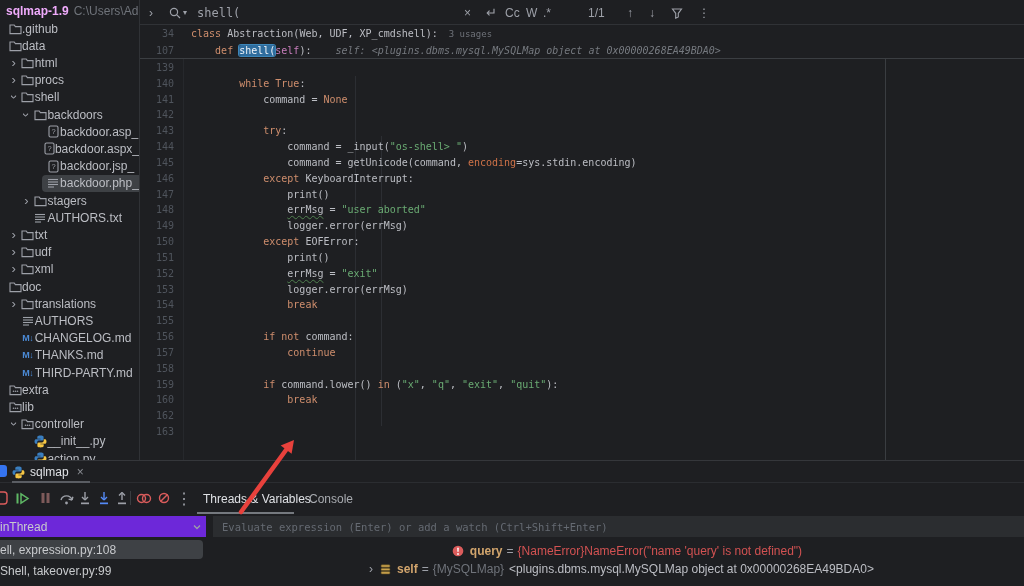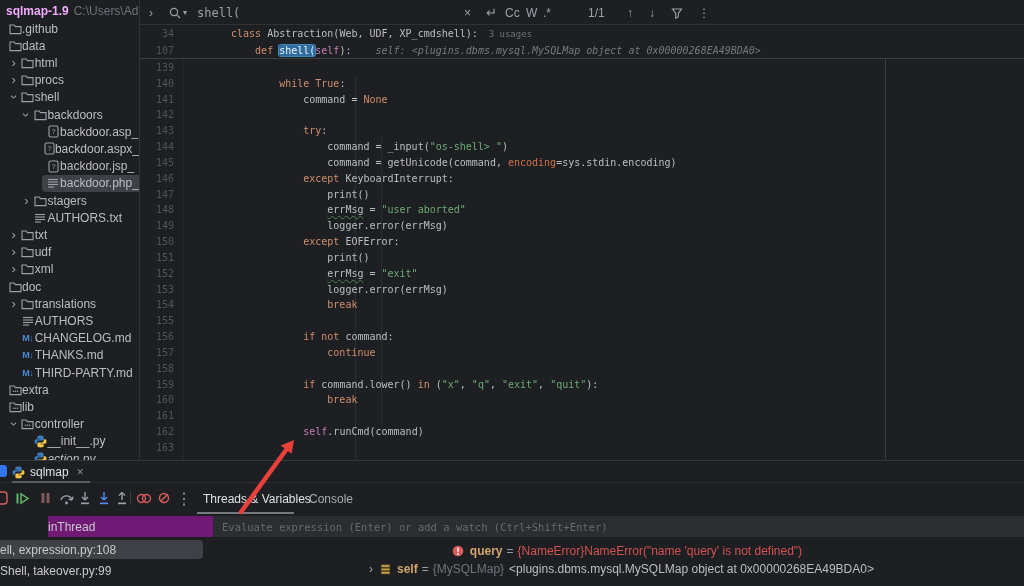--- a/index.html
+++ b/index.html
@@ -29,21 +29,21 @@
 
   
   #editor { left:140px; top:26px; width:884px; height:434px; overflow:hidden; background:#1e1f22;
             font-family:"DejaVu Sans Mono", monospace; font-size:10px; }
   #sticky-block { position:absolute; left:0; top:0; width:884px; height:33px; border-bottom:1px solid #3b3e42; background:#1e1f22; z-index:2; }
   .cline { position:relative; white-space:pre; }
   #sticky-block .cline { height:16.5px; line-height:16.5px; }
   #code-body { position:absolute; left:0; top:34px; width:884px; }
   #code-body .cline { height:15.83px; line-height:15.83px; }
   .lnum { position:absolute; left:0; width:34px; text-align:right; color:#4f545c; }
-  .ctext { position:absolute; left:51px;margin-left:40px; }
+  .ctext { position:absolute; left:51px; }
   .tk-d { color:#bcbec4; } .tk-k { color:#cf8e6d; } .tk-s { color:#6aab73; }
   .tk-p { color:#c77dbb; } .tk-a { color:#ce7248; }
   .tk-i { color:#6f737a; font-size:9px; }
   .tk-g { color:#75797f; font-style:italic; }
   .tk-h { background:#2f6d9e; color:#eef3f8; border-radius:2px; box-shadow:0 0 0 1px #3d86b8; }
   .tk-u { color:#bcbec4; text-decoration:underline; text-decoration-style:wavy; text-decoration-color:#50814f; text-decoration-thickness:1px; text-underline-offset:2px; }
   #gutter-border { left:183px; top:26px; width:1px; height:434px; background:#26282c; }
   .indent-guide { position:absolute; width:1px; background:#2c2e33; }
   #right-margin-guide { position:absolute; left:745px; top:30px; height:424px; width:1px; background:#3a3d41; }
   #panel-divider { left:139px; top:0; width:1px; height:460px; background:#303236; }
@@ -54,21 +54,21 @@
   #debug-tab { position:absolute; left:12px; top:0; height:22px; display:flex; align-items:center; gap:5px; font-size:12px; color:#dfe1e5; }
   #debug-tab-underline { position:absolute; left:12px; top:20px; width:78px; height:2px; background:#5a5d63; }
   #tw-partial-icon { position:absolute; left:-5px; top:4px; width:12px; height:12px; background:#3574f0; border-radius:3px; }
   #debug-toolbar { position:absolute; left:0; top:22px; width:1024px; height:31px; }
   .tbi { position:absolute; top:7px; width:16px; height:16px; display:flex; align-items:center; justify-content:center; }
   #toolbar-sep { position:absolute; left:130px; top:8px; width:1px; height:14px; background:#3a3d41; }
   .dtab { position:absolute; top:0; height:31px; display:flex; align-items:center; font-size:12px; }
   #tab-threads-underline { position:absolute; left:197px; top:29px; width:97px; height:2px; background:#75797f; }
   #debug-content { position:absolute; left:0; top:53px; width:1024px; height:73px; overflow:hidden; }
   #frames-pane { position:absolute; left:0; top:0; width:206px; height:73px; }
-  #thread-selector { position:absolute; left:0; top:2px; width:206px; height:21px; background:#701a75; display:flex; align-items:center; font-size:12px; color:#c8cacd;margin-left:48px; }
+  #thread-selector { position:absolute; left:0; top:2px; width:206px; height:21px; background:#6d28d9; display:flex; align-items:center; font-size:12px; color:#c8cacd; }
   .frow { position:absolute; left:0; height:19px; width:206px; display:flex; align-items:center; font-size:12px; color:#c8cacd; }
   .frow.sel { background:#3e4145; border-radius:0 4px 4px 0; width:203px; }
   #vars-pane { position:absolute; left:213px; top:0; width:811px; height:73px; }
   #evaluate-bar { position:absolute; left:0; top:2px; width:811px; height:21px; background:#2b2d30; display:flex; align-items:center;
                   font-family:"DejaVu Sans Mono", monospace; font-size:10.5px; color:#656a72; padding-left:9px; }
   .vrow { position:absolute; left:0; width:811px; height:18px; display:flex; align-items:center; font-size:12px; white-space:nowrap;justify-content:center; }
   .vname { color:#d2a56d; font-weight:600; }
   .veq { color:#9da0a8; margin:0 4px; }
   .vtype { color:#6f737a; margin-right:5px; }
   .vval { color:#bcbec4; }
@@ -327,21 +327,21 @@
         <div class="trow" style="top: 412.8px; padding-left: 19.4px;">
           <span class="tchev" style="width: 14px;"></span>
           <span class="icn" style="width: 14px;">
             <svg width="13" height="13" viewBox="0 0 13 13">
               <path d="M6.4.6C3.4.6 3.3 2 3.3 2v1.7h3.3v.6H2S.5 4.2.5 6.5 1.9 8.8 1.9 8.8h1.4V7.2s-.1-1.6 1.6-1.6h3.2s1.5.1 1.5-1.5V2S9.8.6 6.4.6z" fill="#3a7ebf"></path>
               <path d="M6.6 12.4c3 0 3.1-1.4 3.1-1.4V9.3H6.4v-.6H11s1.5.1 1.5-2.2-1.4-2.3-1.4-2.3H9.7v1.6s.1 1.6-1.6 1.6H4.9s-1.5-.1-1.5 1.5v2.1s-.2 1.4 3.2 1.4z" fill="#f5c644"></path>
             </svg>
           </span>
           <span class="tlabel">__init__.py</span>
         </div>
-        <div class="trow" style="top: 430px; padding-left: 19.4px; font-style: italic;">
+        <div class="trow" style="top: 430px; padding-left: 19.4px;">
           <span class="tchev" style="width: 14px;"></span>
           <span class="icn" style="width: 14px;">
             <svg width="13" height="13" viewBox="0 0 13 13">
               <path d="M6.4.6C3.4.6 3.3 2 3.3 2v1.7h3.3v.6H2S.5 4.2.5 6.5 1.9 8.8 1.9 8.8h1.4V7.2s-.1-1.6 1.6-1.6h3.2s1.5.1 1.5-1.5V2S9.8.6 6.4.6z" fill="#3a7ebf"></path>
               <path d="M6.6 12.4c3 0 3.1-1.4 3.1-1.4V9.3H6.4v-.6H11s1.5.1 1.5-2.2-1.4-2.3-1.4-2.3H9.7v1.6s.1 1.6-1.6 1.6H4.9s-1.5-.1-1.5 1.5v2.1s-.2 1.4 3.2 1.4z" fill="#f5c644"></path>
             </svg>
           </span>
           <span class="tlabel">action.py</span>
         </div>
       </div>
@@ -398,22 +398,21 @@
         <div class="cline"><span class="lnum">151</span><span class="ctext"><span class="tk-d">                print()</span></span></div>
         <div class="cline"><span class="lnum">152</span><span class="ctext"><span class="tk-d">                </span><span class="tk-u">errMsg</span><span class="tk-d"> = </span><span class="tk-s">"exit"</span></span></div>
         <div class="cline"><span class="lnum">153</span><span class="ctext"><span class="tk-d">                logger.error(errMsg)</span></span></div>
         <div class="cline"><span class="lnum">154</span><span class="ctext"><span class="tk-d">                </span><span class="tk-k">break</span></span></div>
         <div class="cline"><span class="lnum">155</span><span class="ctext"></span></div>
         <div class="cline"><span class="lnum">156</span><span class="ctext"><span class="tk-d">            </span><span class="tk-k">if</span><span class="tk-d"> </span><span class="tk-k">not</span><span class="tk-d"> command:</span></span></div>
         <div class="cline"><span class="lnum">157</span><span class="ctext"><span class="tk-d">                </span><span class="tk-k">continue</span></span></div>
         <div class="cline"><span class="lnum">158</span><span class="ctext"></span></div>
         <div class="cline"><span class="lnum">159</span><span class="ctext"><span class="tk-d">            </span><span class="tk-k">if</span><span class="tk-d"> command.lower() </span><span class="tk-k">in</span><span class="tk-d"> (</span><span class="tk-s">"x"</span><span class="tk-d">, </span><span class="tk-s">"q"</span><span class="tk-d">, </span><span class="tk-s">"exit"</span><span class="tk-d">, </span><span class="tk-s">"quit"</span><span class="tk-d">):</span></span></div>
         <div class="cline"><span class="lnum">160</span><span class="ctext"><span class="tk-d">                </span><span class="tk-k">break</span></span></div>
-        <div class="cline"><span class="lnum">161</span><span class="ctext"></span></div>
-        <div class="cline"><span class="lnum">162</span><span class="ctext"><span class="tk-d">            </span><span class="tk-p">self</span><span class="tk-d">.runCmd(command)</span></span></div>
+        <div class="cline"><span class="lnum">162</span></div>
         <div class="cline"><span class="lnum">163</span><span class="ctext"></span></div>
       </div>
   </div>
   <div id="gutter-border" class="abs"></div>
 
   <div id="debug-panel" class="abs">
     <div id="debug-tabstrip">
       <div id="tw-partial-icon"></div>
       <div id="debug-tab">
         <span class="icn">

